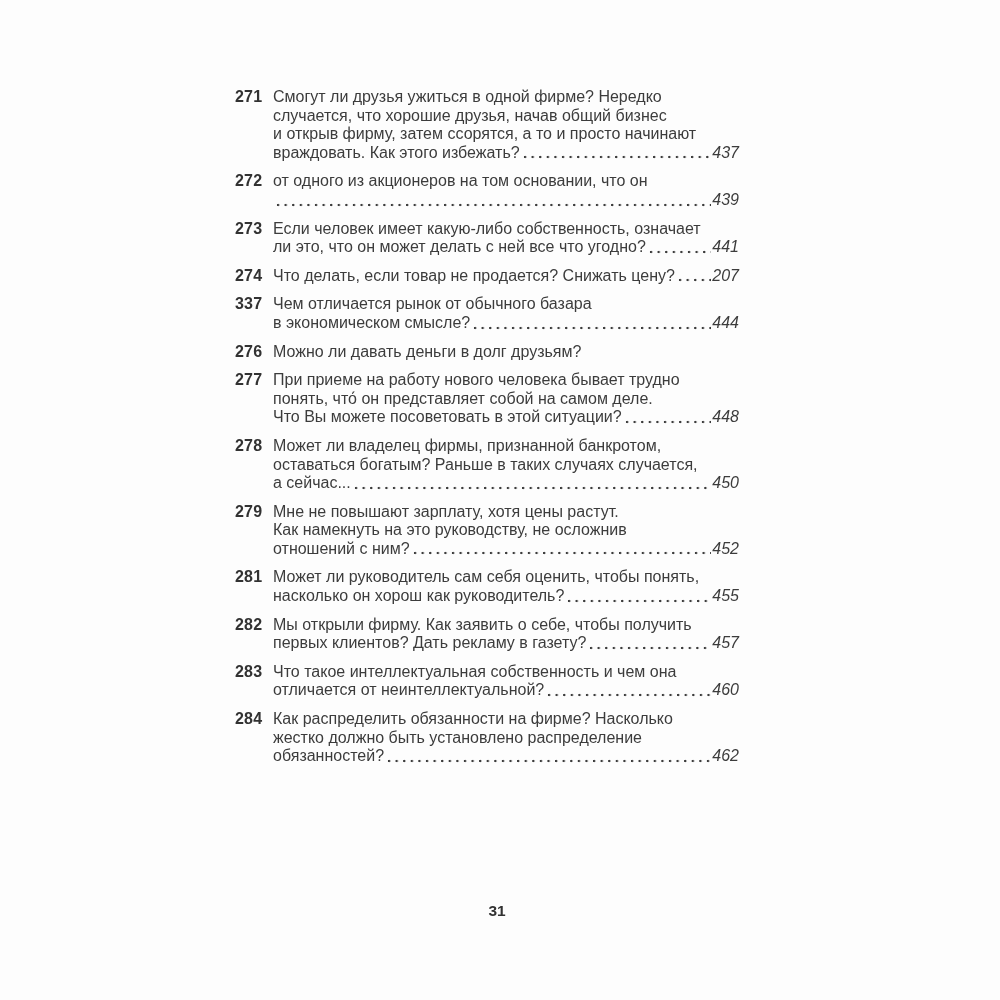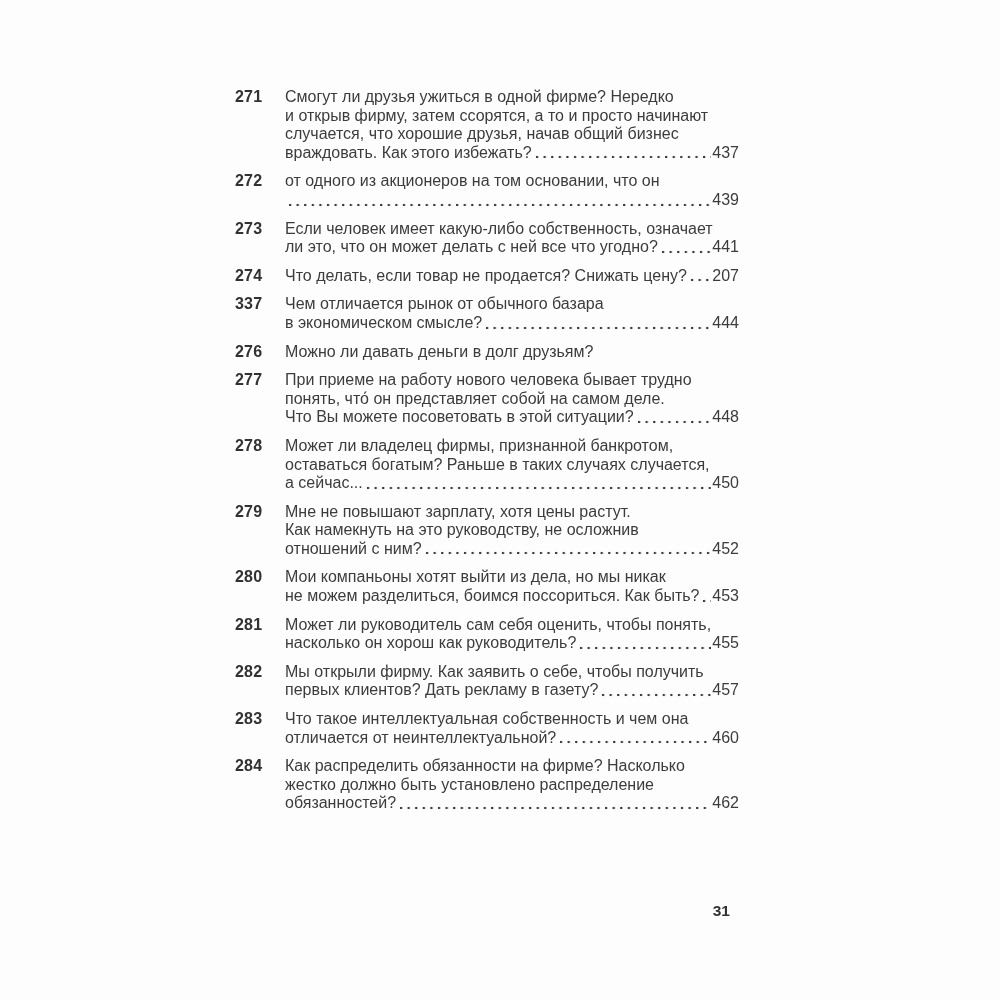--- a/index.html
+++ b/index.html
@@ -28,21 +28,21 @@
     font-size: 16px;
     line-height: 18.6px;
   }
   .entry {
     display: flex;
     margin-bottom: 10px;
   }
   .num {
     flex: 0 0 30px;
     width: 30px;
-    margin-right: 20px;
+    margin-right: 8px;
     font-weight: bold;
     color: #323232;
     letter-spacing: 0.2px;
   }
   .body {
     flex: 1 1 auto;
     min-width: 0;
   }
   .line {
     white-space: nowrap;
@@ -61,43 +61,44 @@
     align-self: flex-end;
     height: 6px;
     margin: 0 1px 2px 3px;
     background-image: radial-gradient(circle at 2px 3px, #3c3c3c 1.05px, rgba(0,0,0,0) 1.6px);
     background-size: 7.6px 6px;
     background-repeat: repeat-x;
   }
   .pg {
     flex: 0 0 auto;
     white-space: nowrap;
+    font-style: italic;
   }
   .folio {
     position: absolute;
-    left: 230px;
+    left: 247px;
     top: 902px;
     width: 500px;
-    text-align: right;
+    text-align: center;
     font-weight: bold;
     font-size: 15.5px;
     color: #323232;
   }
 </style>
 </head>
 <body>
 
 <div class="sheet">
   <div class="toc" id="toc">
       <div class="entry">
         <div class="num">271</div>
         <div class="body">
           <div class="line">Смогут ли друзья ужиться в одной фирме? Нередко</div>
+          <div class="line">случается, что хорошие друзья, начав общий бизнес</div>
           <div class="line">и открыв фирму, затем ссорятся, а то и просто начинают</div>
-          <div class="line">случается, что хорошие друзья, начав общий бизнес</div>
           <div class="line last">
             <span class="txt">враждовать. Как этого избежать?</span>
             <span class="leader"></span>
             <span class="pg">437</span>
           </div>
         </div>
       </div>
       <div class="entry">
         <div class="num">272</div>
         <div class="body">
@@ -172,31 +173,20 @@
       </div>
       <div class="entry">
         <div class="num">279</div>
         <div class="body">
           <div class="line">Мне не повышают зарплату, хотя цены растут.</div>
           <div class="line">Как намекнуть на это руководству, не осложнив</div>
           <div class="line last">
             <span class="txt">отношений с ним?</span>
             <span class="leader"></span>
             <span class="pg">452</span>
-          </div>
-        </div>
-      </div>
-      <div class="entry">
-        <div class="num">280</div>
-        <div class="body">
-          <div class="line">Мои компаньоны хотят выйти из дела, но мы никак</div>
-          <div class="line last">
-            <span class="txt">не можем разделиться, боимся поссориться. Как быть?</span>
-            <span class="leader"></span>
-            <span class="pg">453</span>
           </div>
         </div>
       </div>
       <div class="entry">
         <div class="num">281</div>
         <div class="body">
           <div class="line">Может ли руководитель сам себя оценить, чтобы понять,</div>
           <div class="line last">
             <span class="txt">насколько он хорош как руководитель?</span>
             <span class="leader"></span>

